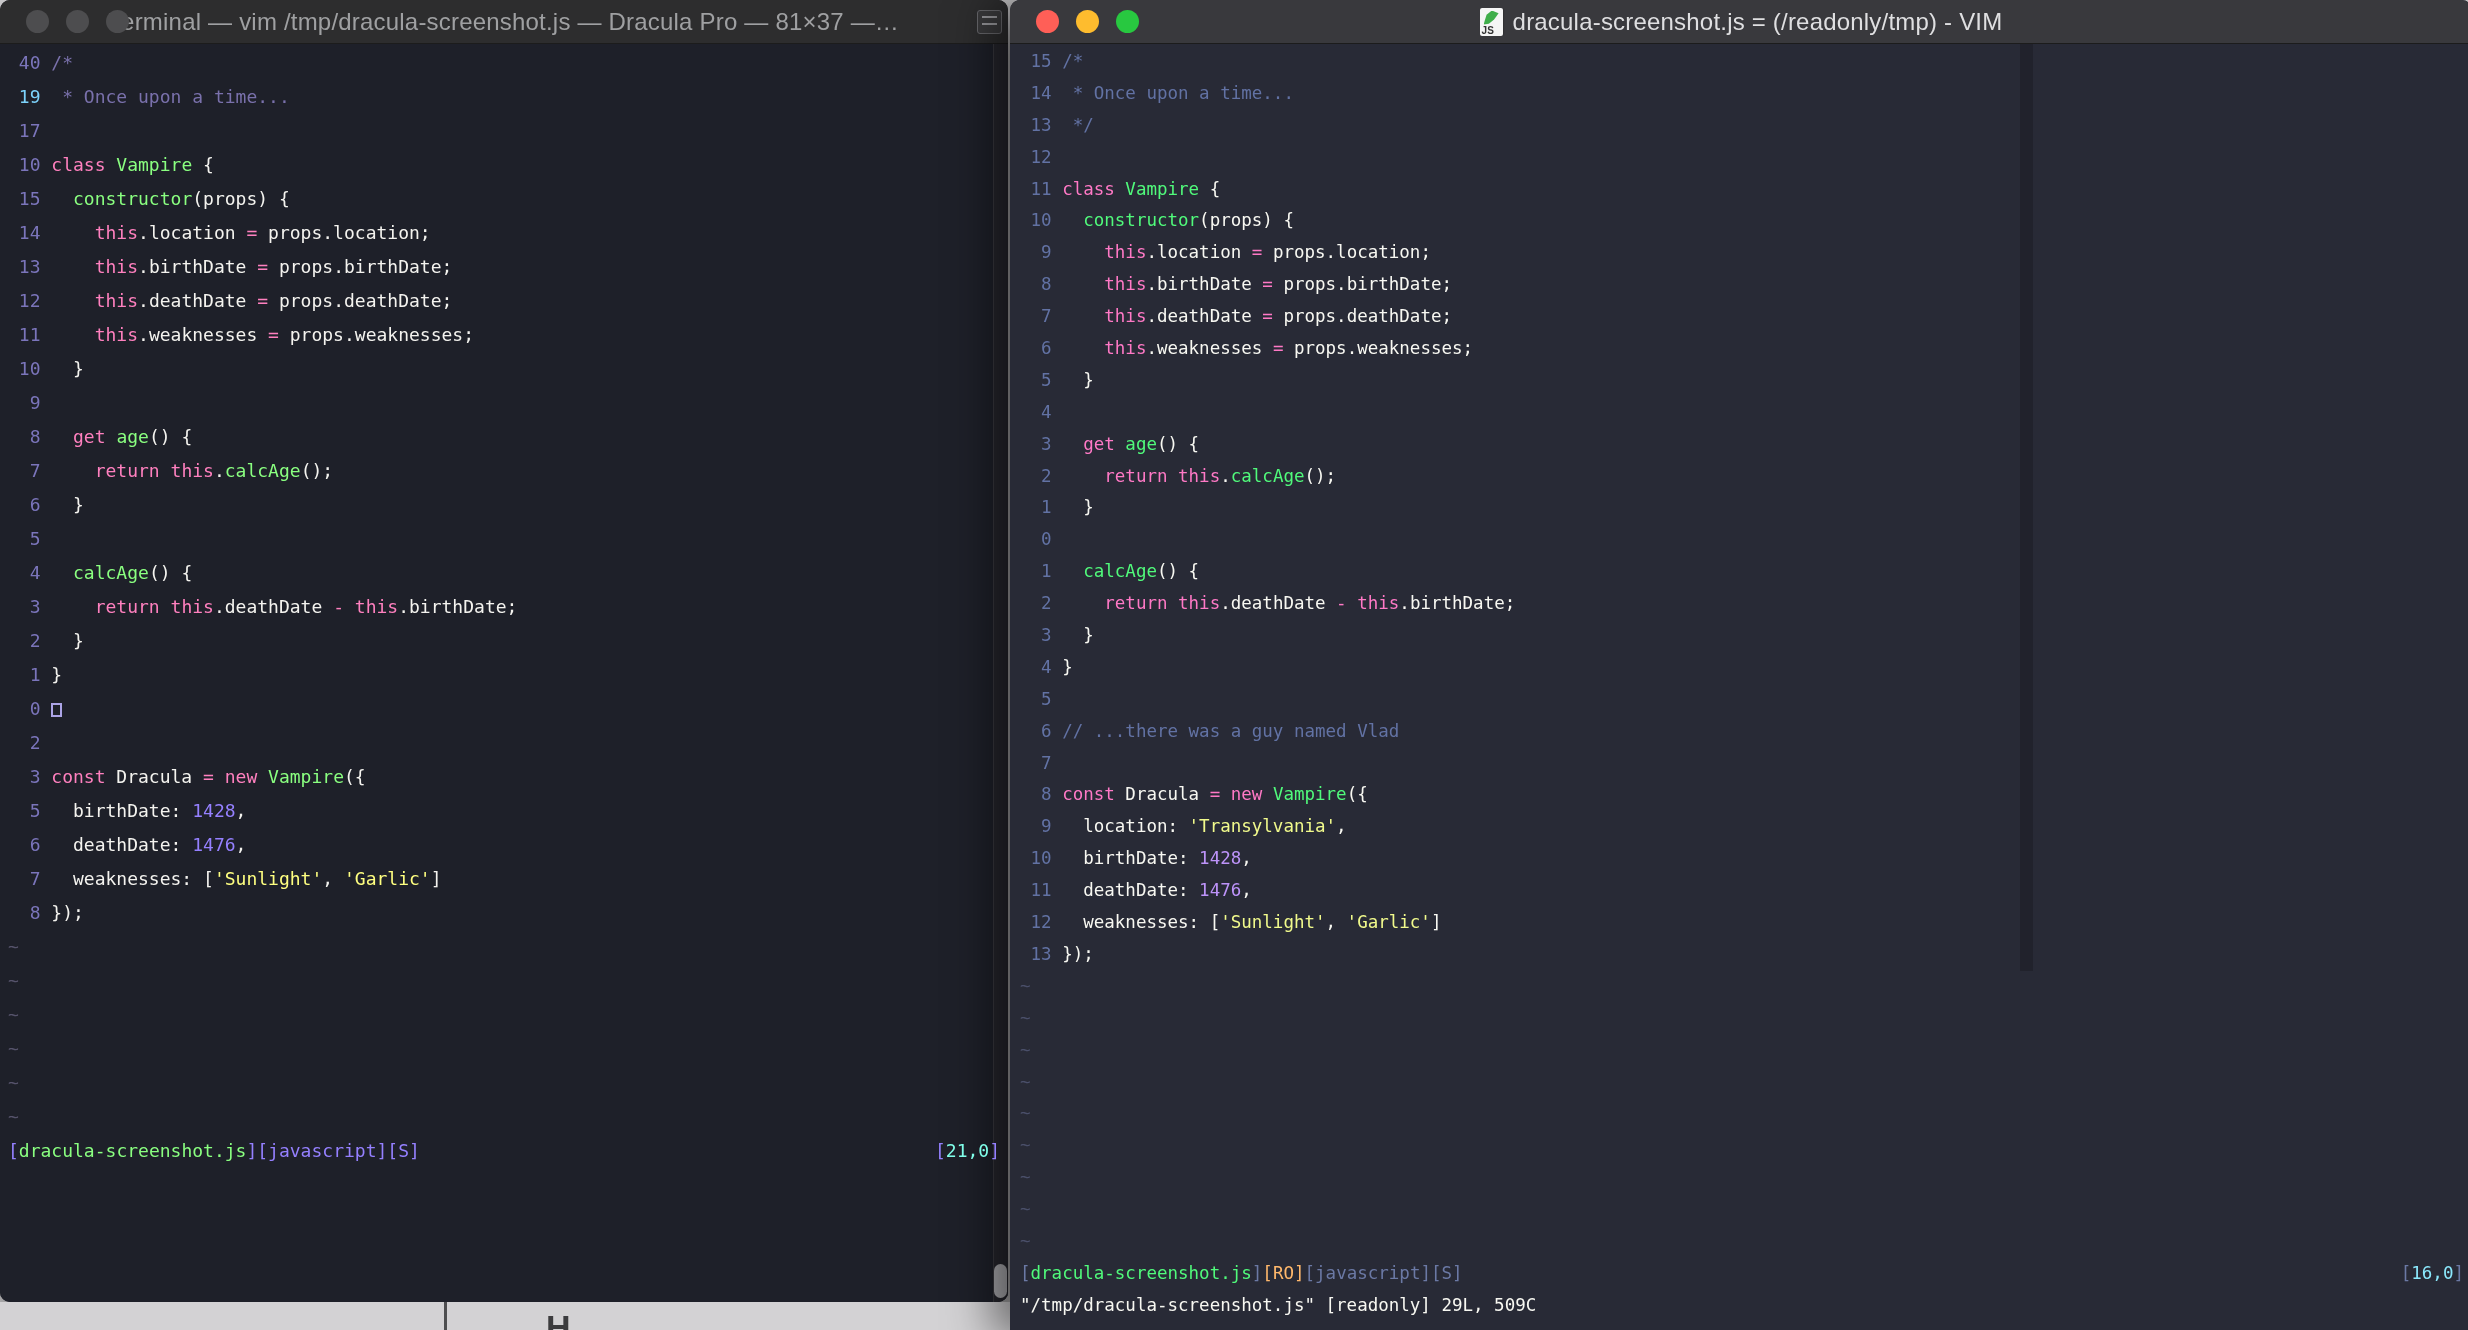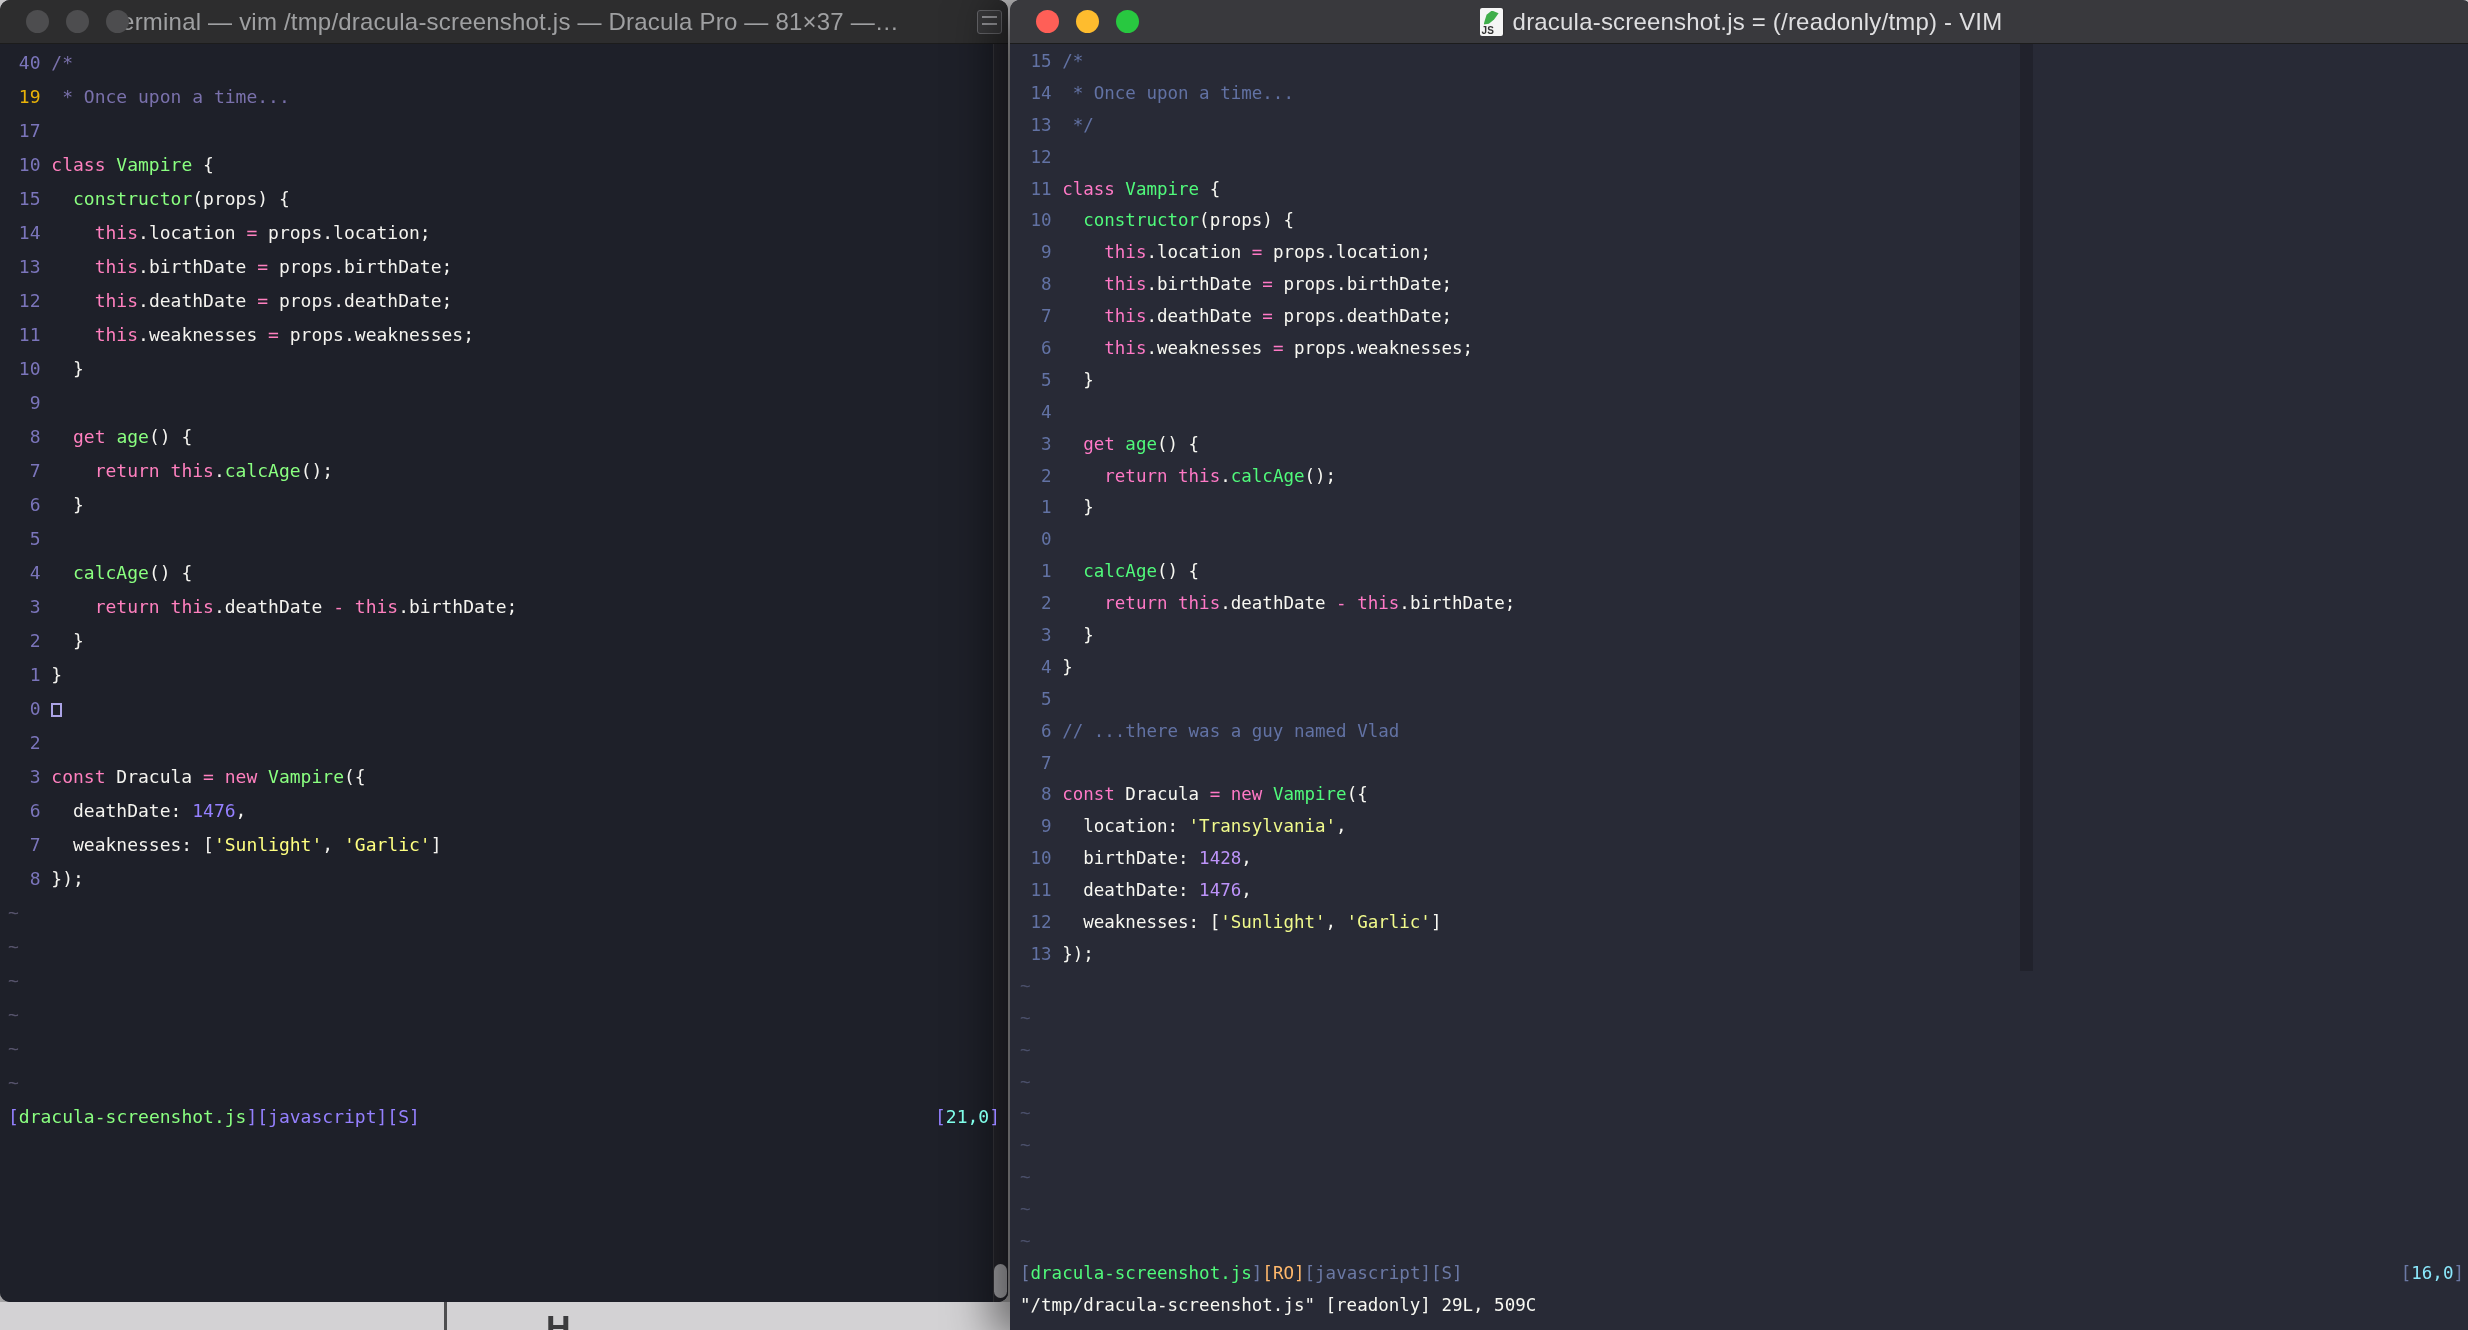--- a/index.html
+++ b/index.html
@@ -73,41 +73,42 @@
   <div class="titlebar">
     <div class="lights">
       <span class="light" style="background: rgb(77, 77, 79);"></span>
       <span class="light" style="background: rgb(77, 77, 79);"></span>
       <span class="light" style="background: rgb(77, 77, 79);"></span>
     </div>
     <div class="title-text">Terminal — vim /tmp/dracula-screenshot.js — Dracula Pro — 81×37 —…</div>
   </div>
   <div id="pane-left">
       <div class="row"><span class="ln" style="color: rgb(123, 117, 187);">40</span><span class="tk" style="color: rgb(122, 113, 172);">/*</span></div>
-      <div class="row"><span class="ln" style="color: #eab308;">19</span><span class="tk" style="color: rgb(122, 113, 172);"> * Once upon a time...</span></div>
+      <div class="row"><span class="ln" style="color: #7dd3fc;">19</span><span class="tk" style="color: rgb(122, 113, 172);"> * Once upon a time...</span></div>
       <div class="row"><span class="ln" style="color: rgb(123, 117, 187);">17</span></div>
       <div class="row"><span class="ln" style="color: rgb(123, 117, 187);">10</span><span class="tk" style="color: rgb(255, 128, 191);">class</span><span class="tk" style="color: rgb(244, 243, 239);"> </span><span class="tk" style="color: rgb(138, 255, 128);">Vampire</span><span class="tk" style="color: rgb(244, 243, 239);"> {</span></div>
       <div class="row"><span class="ln" style="color: rgb(123, 117, 187);">15</span><span class="tk" style="color: rgb(244, 243, 239);">  </span><span class="tk" style="color: rgb(138, 255, 128);">constructor</span><span class="tk" style="color: rgb(244, 243, 239);">(props) {</span></div>
       <div class="row"><span class="ln" style="color: rgb(123, 117, 187);">14</span><span class="tk" style="color: rgb(244, 243, 239);">    </span><span class="tk" style="color: rgb(255, 128, 191);">this</span><span class="tk" style="color: rgb(244, 243, 239);">.location </span><span class="tk" style="color: rgb(255, 128, 191);">=</span><span class="tk" style="color: rgb(244, 243, 239);"> props.location;</span></div>
       <div class="row"><span class="ln" style="color: rgb(123, 117, 187);">13</span><span class="tk" style="color: rgb(244, 243, 239);">    </span><span class="tk" style="color: rgb(255, 128, 191);">this</span><span class="tk" style="color: rgb(244, 243, 239);">.birthDate </span><span class="tk" style="color: rgb(255, 128, 191);">=</span><span class="tk" style="color: rgb(244, 243, 239);"> props.birthDate;</span></div>
       <div class="row"><span class="ln" style="color: rgb(123, 117, 187);">12</span><span class="tk" style="color: rgb(244, 243, 239);">    </span><span class="tk" style="color: rgb(255, 128, 191);">this</span><span class="tk" style="color: rgb(244, 243, 239);">.deathDate </span><span class="tk" style="color: rgb(255, 128, 191);">=</span><span class="tk" style="color: rgb(244, 243, 239);"> props.deathDate;</span></div>
       <div class="row"><span class="ln" style="color: rgb(123, 117, 187);">11</span><span class="tk" style="color: rgb(244, 243, 239);">    </span><span class="tk" style="color: rgb(255, 128, 191);">this</span><span class="tk" style="color: rgb(244, 243, 239);">.weaknesses </span><span class="tk" style="color: rgb(255, 128, 191);">=</span><span class="tk" style="color: rgb(244, 243, 239);"> props.weaknesses;</span></div>
       <div class="row"><span class="ln" style="color: rgb(123, 117, 187);">10</span><span class="tk" style="color: rgb(244, 243, 239);">  }</span></div>
       <div class="row"><span class="ln" style="color: rgb(123, 117, 187);">9</span></div>
       <div class="row"><span class="ln" style="color: rgb(123, 117, 187);">8</span><span class="tk" style="color: rgb(244, 243, 239);">  </span><span class="tk" style="color: rgb(255, 128, 191);">get</span><span class="tk" style="color: rgb(244, 243, 239);"> </span><span class="tk" style="color: rgb(138, 255, 128);">age</span><span class="tk" style="color: rgb(244, 243, 239);">() {</span></div>
       <div class="row"><span class="ln" style="color: rgb(123, 117, 187);">7</span><span class="tk" style="color: rgb(244, 243, 239);">    </span><span class="tk" style="color: rgb(255, 128, 191);">return</span><span class="tk" style="color: rgb(244, 243, 239);"> </span><span class="tk" style="color: rgb(255, 128, 191);">this</span><span class="tk" style="color: rgb(244, 243, 239);">.</span><span class="tk" style="color: rgb(138, 255, 128);">calcAge</span><span class="tk" style="color: rgb(244, 243, 239);">();</span></div>
       <div class="row"><span class="ln" style="color: rgb(123, 117, 187);">6</span><span class="tk" style="color: rgb(244, 243, 239);">  }</span></div>
       <div class="row"><span class="ln" style="color: rgb(123, 117, 187);">5</span></div>
       <div class="row"><span class="ln" style="color: rgb(123, 117, 187);">4</span><span class="tk" style="color: rgb(244, 243, 239);">  </span><span class="tk" style="color: rgb(138, 255, 128);">calcAge</span><span class="tk" style="color: rgb(244, 243, 239);">() {</span></div>
       <div class="row"><span class="ln" style="color: rgb(123, 117, 187);">3</span><span class="tk" style="color: rgb(244, 243, 239);">    </span><span class="tk" style="color: rgb(255, 128, 191);">return</span><span class="tk" style="color: rgb(244, 243, 239);"> </span><span class="tk" style="color: rgb(255, 128, 191);">this</span><span class="tk" style="color: rgb(244, 243, 239);">.deathDate </span><span class="tk" style="color: rgb(255, 128, 191);">-</span><span class="tk" style="color: rgb(244, 243, 239);"> </span><span class="tk" style="color: rgb(255, 128, 191);">this</span><span class="tk" style="color: rgb(244, 243, 239);">.birthDate;</span></div>
       <div class="row"><span class="ln" style="color: rgb(123, 117, 187);">2</span><span class="tk" style="color: rgb(244, 243, 239);">  }</span></div>
       <div class="row"><span class="ln" style="color: rgb(123, 117, 187);">1</span><span class="tk" style="color: rgb(244, 243, 239);">}</span></div>
       <div class="row"><span class="ln" style="color: rgb(123, 117, 187);">0</span><span class="cursor-box"></span></div>
       <div class="row"><span class="ln" style="color: rgb(123, 117, 187);">2</span></div>
       <div class="row"><span class="ln" style="color: rgb(123, 117, 187);">3</span><span class="tk" style="color: rgb(255, 128, 191);">const</span><span class="tk" style="color: rgb(244, 243, 239);"> Dracula </span><span class="tk" style="color: rgb(255, 128, 191);">=</span><span class="tk" style="color: rgb(244, 243, 239);"> </span><span class="tk" style="color: rgb(255, 128, 191);">new</span><span class="tk" style="color: rgb(244, 243, 239);"> </span><span class="tk" style="color: rgb(138, 255, 128);">Vampire</span><span class="tk" style="color: rgb(244, 243, 239);">({</span></div>
+      <div class="row"><span class="ln" style="color: rgb(123, 117, 187);">5</span><span class="tk" style="color: rgb(244, 243, 239);">  birthDate: </span><span class="tk" style="color: rgb(149, 128, 255);">1428</span><span class="tk" style="color: rgb(244, 243, 239);">,</span></div>
       <div class="row"><span class="ln" style="color: rgb(123, 117, 187);">6</span><span class="tk" style="color: rgb(244, 243, 239);">  deathDate: </span><span class="tk" style="color: rgb(149, 128, 255);">1476</span><span class="tk" style="color: rgb(244, 243, 239);">,</span></div>
       <div class="row"><span class="ln" style="color: rgb(123, 117, 187);">7</span><span class="tk" style="color: rgb(244, 243, 239);">  weaknesses: [</span><span class="tk" style="color: rgb(255, 255, 128);">'Sunlight'</span><span class="tk" style="color: rgb(244, 243, 239);">, </span><span class="tk" style="color: rgb(255, 255, 128);">'Garlic'</span><span class="tk" style="color: rgb(244, 243, 239);">]</span></div>
       <div class="row"><span class="ln" style="color: rgb(123, 117, 187);">8</span><span class="tk" style="color: rgb(244, 243, 239);">});</span></div>
       <div class="row"><span class="tk" style="color: rgb(86, 83, 107);">~</span></div>
       <div class="row"><span class="tk" style="color: rgb(86, 83, 107);">~</span></div>
       <div class="row"><span class="tk" style="color: rgb(86, 83, 107);">~</span></div>
       <div class="row"><span class="tk" style="color: rgb(86, 83, 107);">~</span></div>
       <div class="row"><span class="tk" style="color: rgb(86, 83, 107);">~</span></div>
       <div class="row"><span class="tk" style="color: rgb(86, 83, 107);">~</span></div>
       <div class="row"><span class="tk" style="color: rgb(149, 128, 255);">[</span><span class="tk" style="color: rgb(138, 255, 128);">dracula-screenshot.js</span><span class="tk" style="color: rgb(149, 128, 255);">][</span><span class="tk" style="color: rgb(149, 128, 255);">javascript</span><span class="tk" style="color: rgb(149, 128, 255);">][</span><span class="tk" style="color: rgb(149, 128, 255);">S</span><span class="tk" style="color: rgb(149, 128, 255);">]</span><span class="ruler"><span class="tk" style="color: rgb(149, 128, 255);">[</span><span class="tk" style="color: rgb(128, 255, 234);">21,0</span><span class="tk" style="color: rgb(149, 128, 255);">]</span></span></div>

